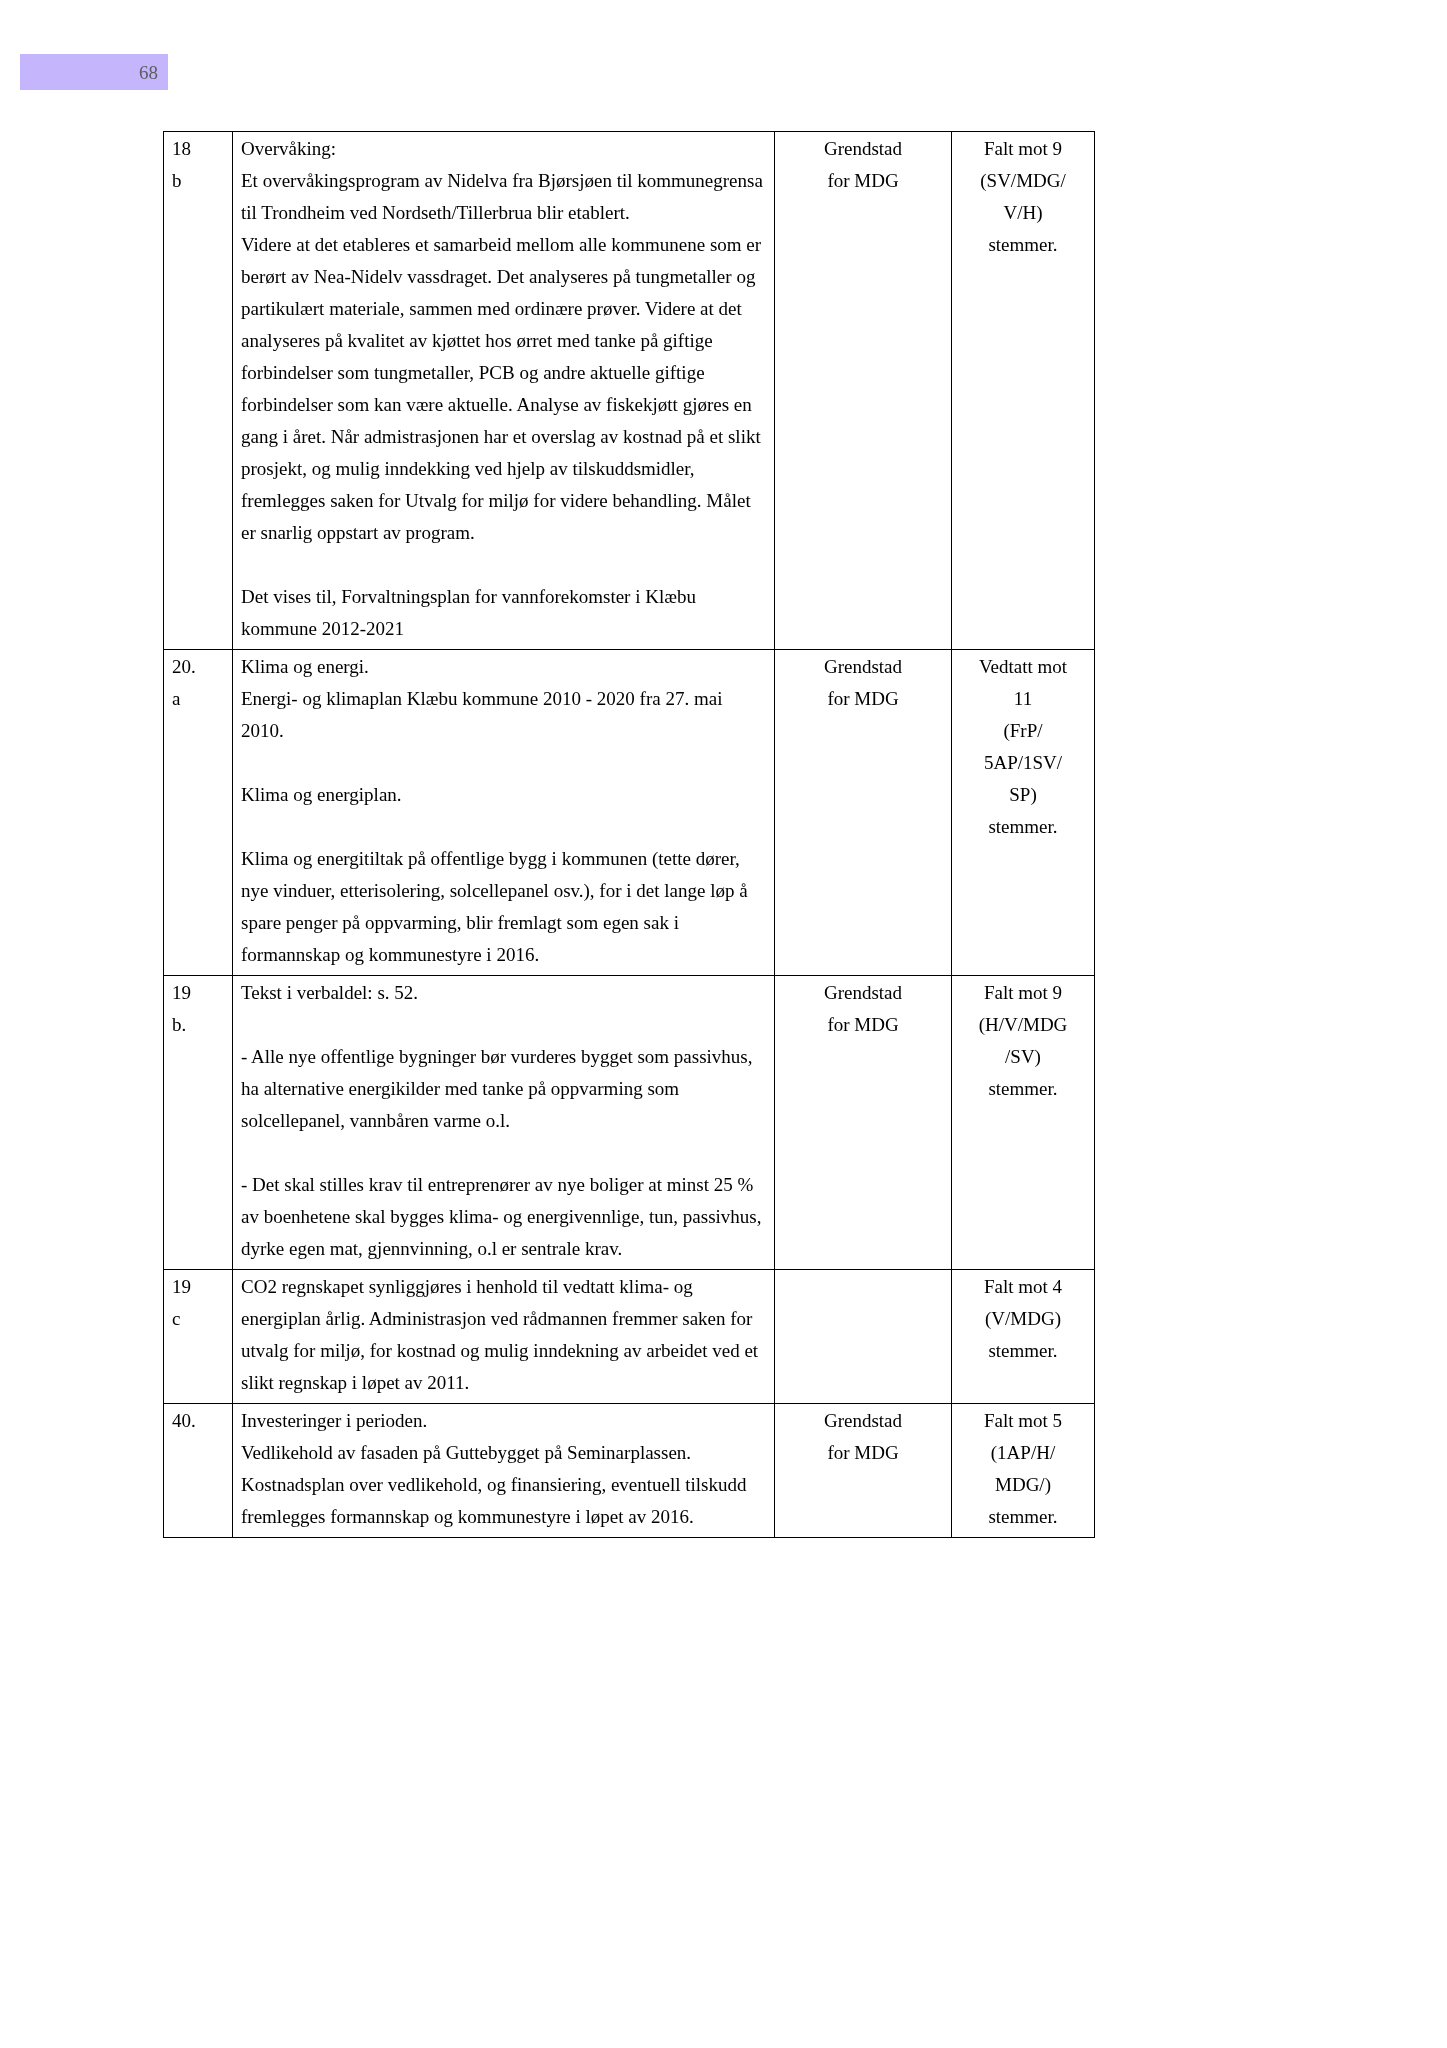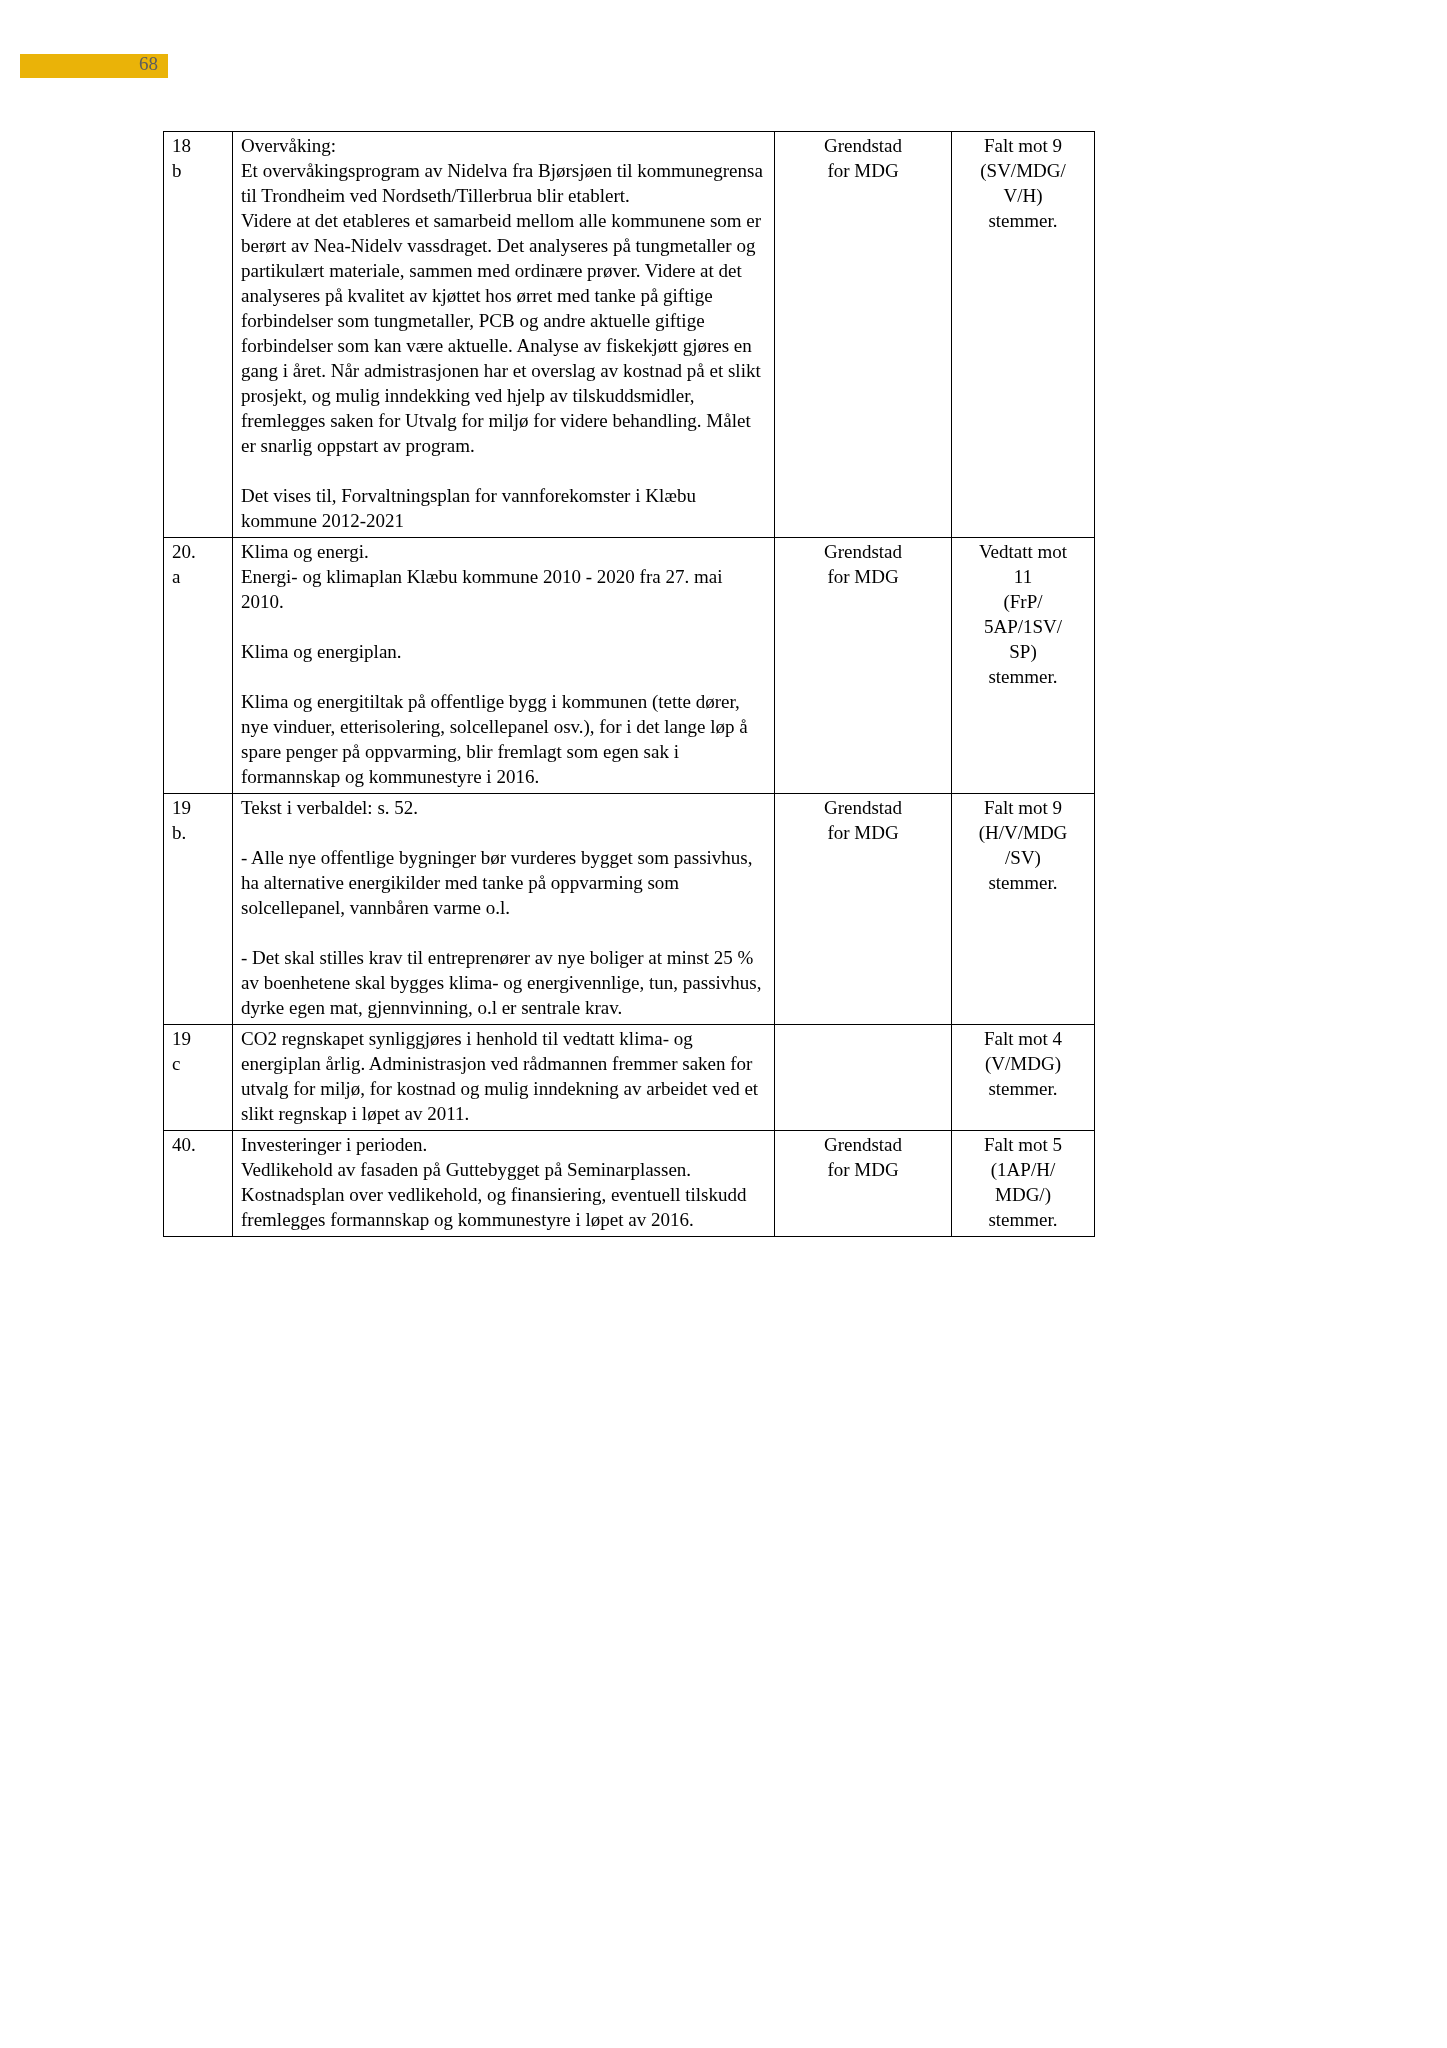--- a/index.html
+++ b/index.html
@@ -16,24 +16,25 @@
     overflow: hidden;
   }
   .page-header {
     position: absolute;
     top: 54px;
     left: 20px;
     display: flex;
     align-items: center;
   }
   .page-num-bar {
-    background: #eab308;
+    background: #c4b5fd;
     width: 148px;
-    height: 24px;
+    height: 36px;
     display: flex;
+    align-items: center;
     justify-content: flex-end;
     box-sizing: border-box;
     padding-right: 10px;
   }
   .page-num {
     color: #5d5d5d;
     font-size: 19px;
     line-height: 1;
   }
   .doc-title {
@@ -47,21 +48,21 @@
     left: 163px;
     top: 131px;
     width: 863px;
     border-collapse: collapse;
     table-layout: fixed;
   }
   table.minutes-table td {
     border: 1px solid #000000;
     vertical-align: top;
     font-size: 19px;
-    line-height: 25px;
+    line-height: 32px;
     padding: 1px 8px 4px 8px;
     white-space: pre-line;
     overflow: hidden;
   }
   td.cell-id {
     width: 52px;
     padding-left: 11px;
     padding-right: 4px;
   }
   td.cell-text {

